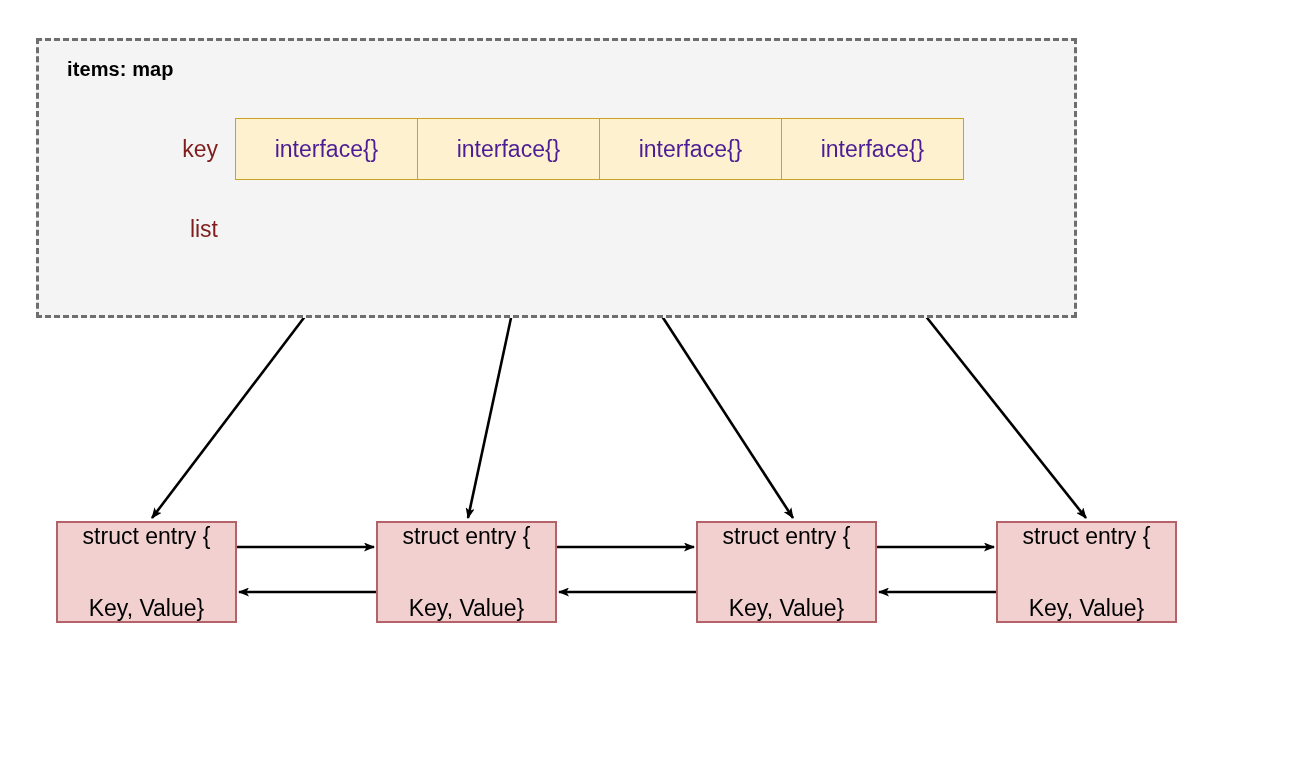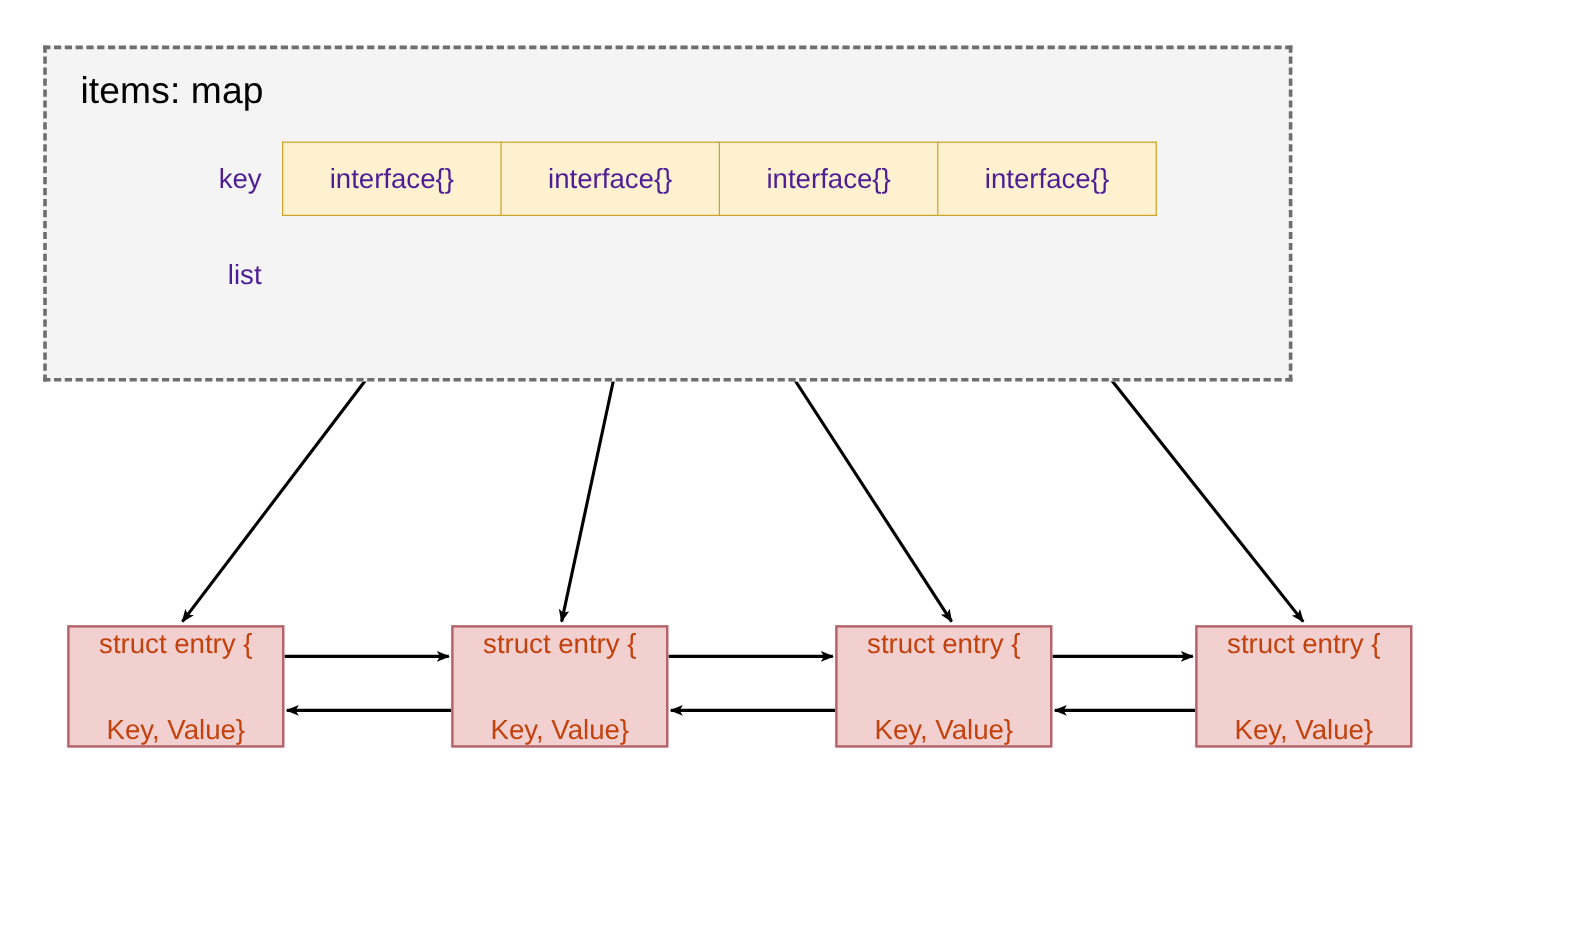--- a/index.html
+++ b/index.html
@@ -36,40 +36,40 @@
     height: 280px;
   }
   #group-evictlist {
     left: 36px;
     top: 460px;
     width: 1180px;
     height: 278px;
   }
   .group-title {
     position: absolute;
-    font-size: 31px;
-    font-weight: normal;
+    font-size: 20px;
+    font-weight: bold;
     color: #000000;
     white-space: nowrap;
     letter-spacing: 0.1px;
   }
   #items-title {
     left: 28px;
     top: 17px;
   }
   #evictlist-title {
     left: 28px;
     bottom: 26px;
   }
 
   
   .row-label {
     position: absolute;
     font-size: 23px;
-    color: #4c1d95;
+    color: #7f1d1d;
     text-align: right;
     white-space: nowrap;
   }
   #label-key   { left: 100px; top: 136px; width: 118px; }
   #label-value { left: 100px; top: 216px; width: 118px; }
 
   
   #map-table {
     position: absolute;
     left: 235px;
@@ -105,21 +105,21 @@
     height: 102px;
     top: 521px;
     background: #f2d0d0;
     border: 2px solid #b5636a;
     box-sizing: border-box;
     display: flex;
     flex-direction: column;
     align-items: center;
     justify-content: center;
     font-size: 23px;
-    color: #c2410c;
+    color: #000000;
     line-height: 1.22;
     text-align: center;
     gap: 44px;
   }
   #entry-0 { left: 56px; }
   #entry-1 { left: 376px; }
   #entry-2 { left: 696px; }
   #entry-3 { left: 996px; }
 
   

